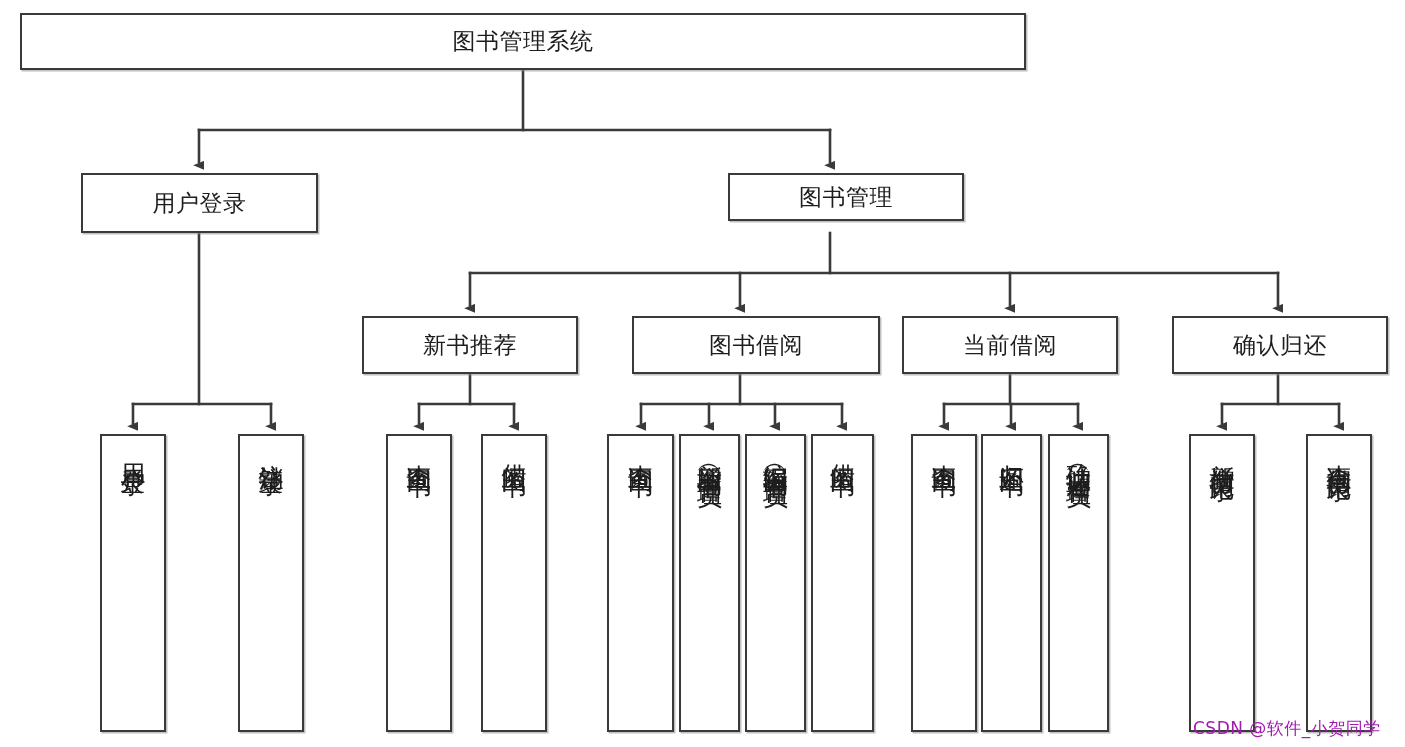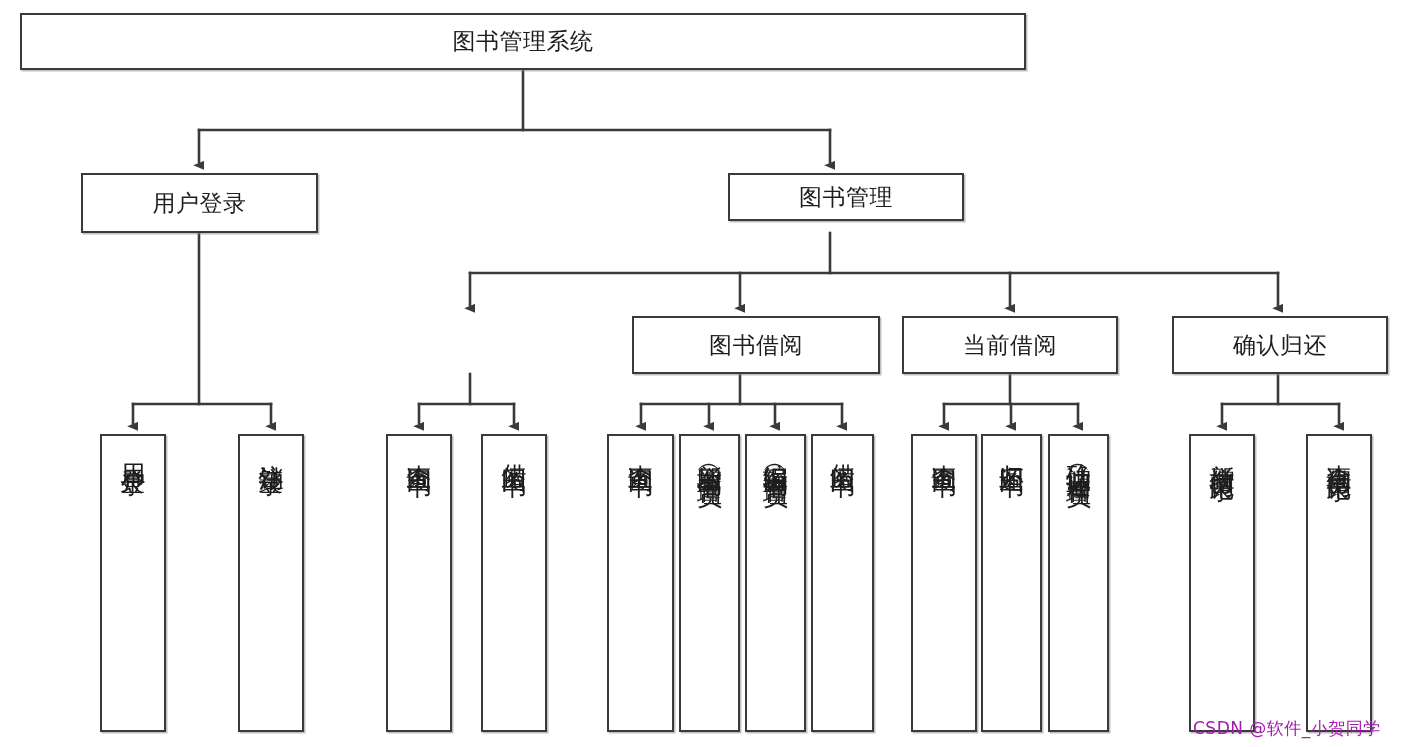--- a/index.html
+++ b/index.html
@@ -138,20 +138,23 @@
   </div>
 
   <div class="node horiz" style="left:81px; top:173px; width:237px; height:60px;">
     <span class="label">用户登录</span>
   </div>
 
   <div class="node horiz" style="left:712px; top:173px; width:236px; height:48px;margin-left:16px;">
     <span class="label">图书管理</span>
   </div>
 
+  <div class="node horiz" style="left:362px; top:316px; width:216px; height:58px;">
+    <span class="label">新书推荐</span>
+  </div>
 
   <div class="node horiz" style="left:632px; top:316px; width:248px; height:58px;">
     <span class="label">图书借阅</span>
   </div>
 
   <div class="node horiz" style="left:902px; top:316px; width:216px; height:58px;">
     <span class="label">当前借阅</span>
   </div>
 
   <div class="node horiz" style="left:1172px; top:316px; width:216px; height:58px;">

